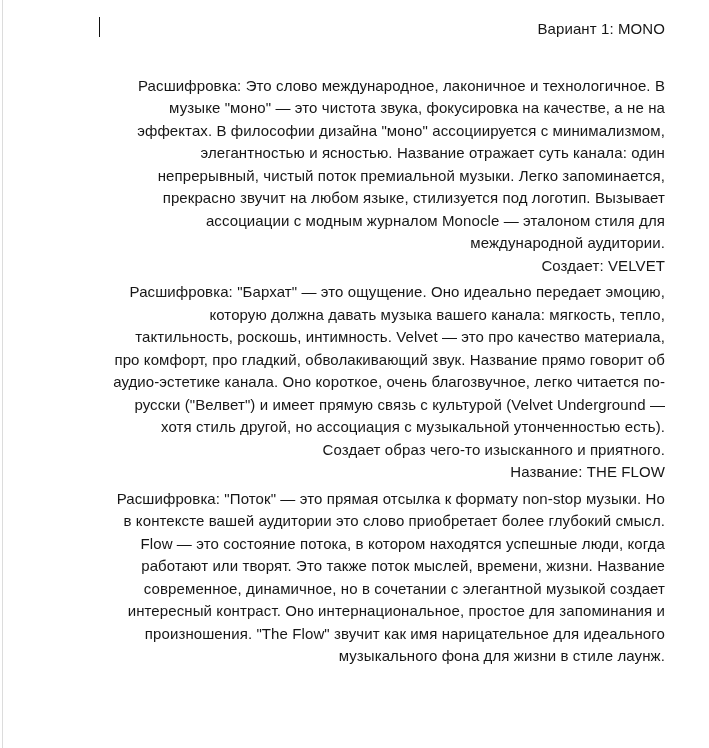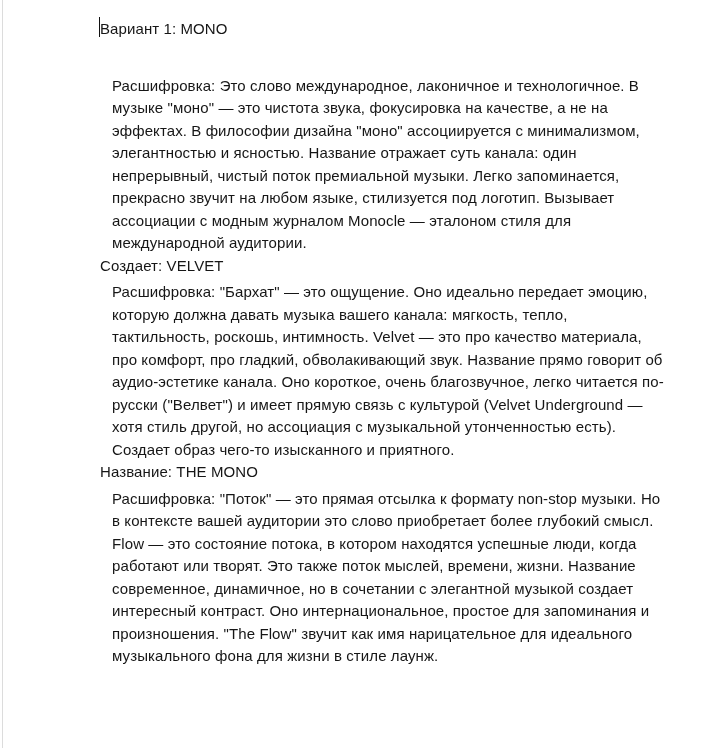--- a/index.html
+++ b/index.html
@@ -28,20 +28,21 @@
     left: 0;
     top: 0;
     width: 709px;
     height: 636px;
     box-sizing: border-box;
     padding: 18px 44px 8px 100px;
     color: #161616;
     font-size: 15px;
     line-height: 22.5px;
     letter-spacing: 0.1px;
+    text-align: right;
   }
   .variant-title {
     margin: 0 0 34px 0;
     white-space: nowrap;
   }
   .name-line {
     margin: 0 0 4px 0;
     white-space: nowrap;
   }
   .description {
@@ -67,16 +68,16 @@
 <div class="editor-page">
 
   <p class="variant-title first-line-wrap">
     <span class="text-cursor"></span><span>Вариант 1: MONO</span>
   </p>
   <p class="description">Расшифровка: Это слово международное, лаконичное и технологичное. В музыке "моно" — это чистота звука, фокусировка на качестве, а не на эффектах. В философии дизайна "моно" ассоциируется с минимализмом, элегантностью и ясностью. Название отражает суть канала: один непрерывный, чистый поток премиальной музыки. Легко запоминается, прекрасно звучит на любом языке, стилизуется под логотип. Вызывает ассоциации с модным журналом Monocle — эталоном стиля для международной аудитории.</p>
 
   <p class="name-line">Создает: VELVET</p>
   <p class="description">Расшифровка: "Бархат" — это ощущение. Оно идеально передает эмоцию, которую должна давать музыка вашего канала: мягкость, тепло, тактильность, роскошь, интимность. Velvet — это про качество материала, про комфорт, про гладкий, обволакивающий звук. Название прямо говорит об аудио-эстетике канала. Оно короткое, очень благозвучное, легко читается по-русски ("Велвет") и имеет прямую связь с культурой (Velvet Underground — хотя стиль другой, но ассоциация с музыкальной утонченностью есть). Создает образ чего-то изысканного и приятного.</p>
 
-  <p class="name-line">Название: THE MONO</p>
+  <p class="name-line">Название: THE FLOW</p>
   <p class="description">Расшифровка: "Поток" — это прямая отсылка к формату non-stop музыки. Но в контексте вашей аудитории это слово приобретает более глубокий смысл. Flow — это состояние потока, в котором находятся успешные люди, когда работают или творят. Это также поток мыслей, времени, жизни. Название современное, динамичное, но в сочетании с элегантной музыкой создает интересный контраст. Оно интернациональное, простое для запоминания и произношения. "The Flow" звучит как имя нарицательное для идеального музыкального фона для жизни в стиле лаунж.</p>
 
 </div>
 
 </body></html>

